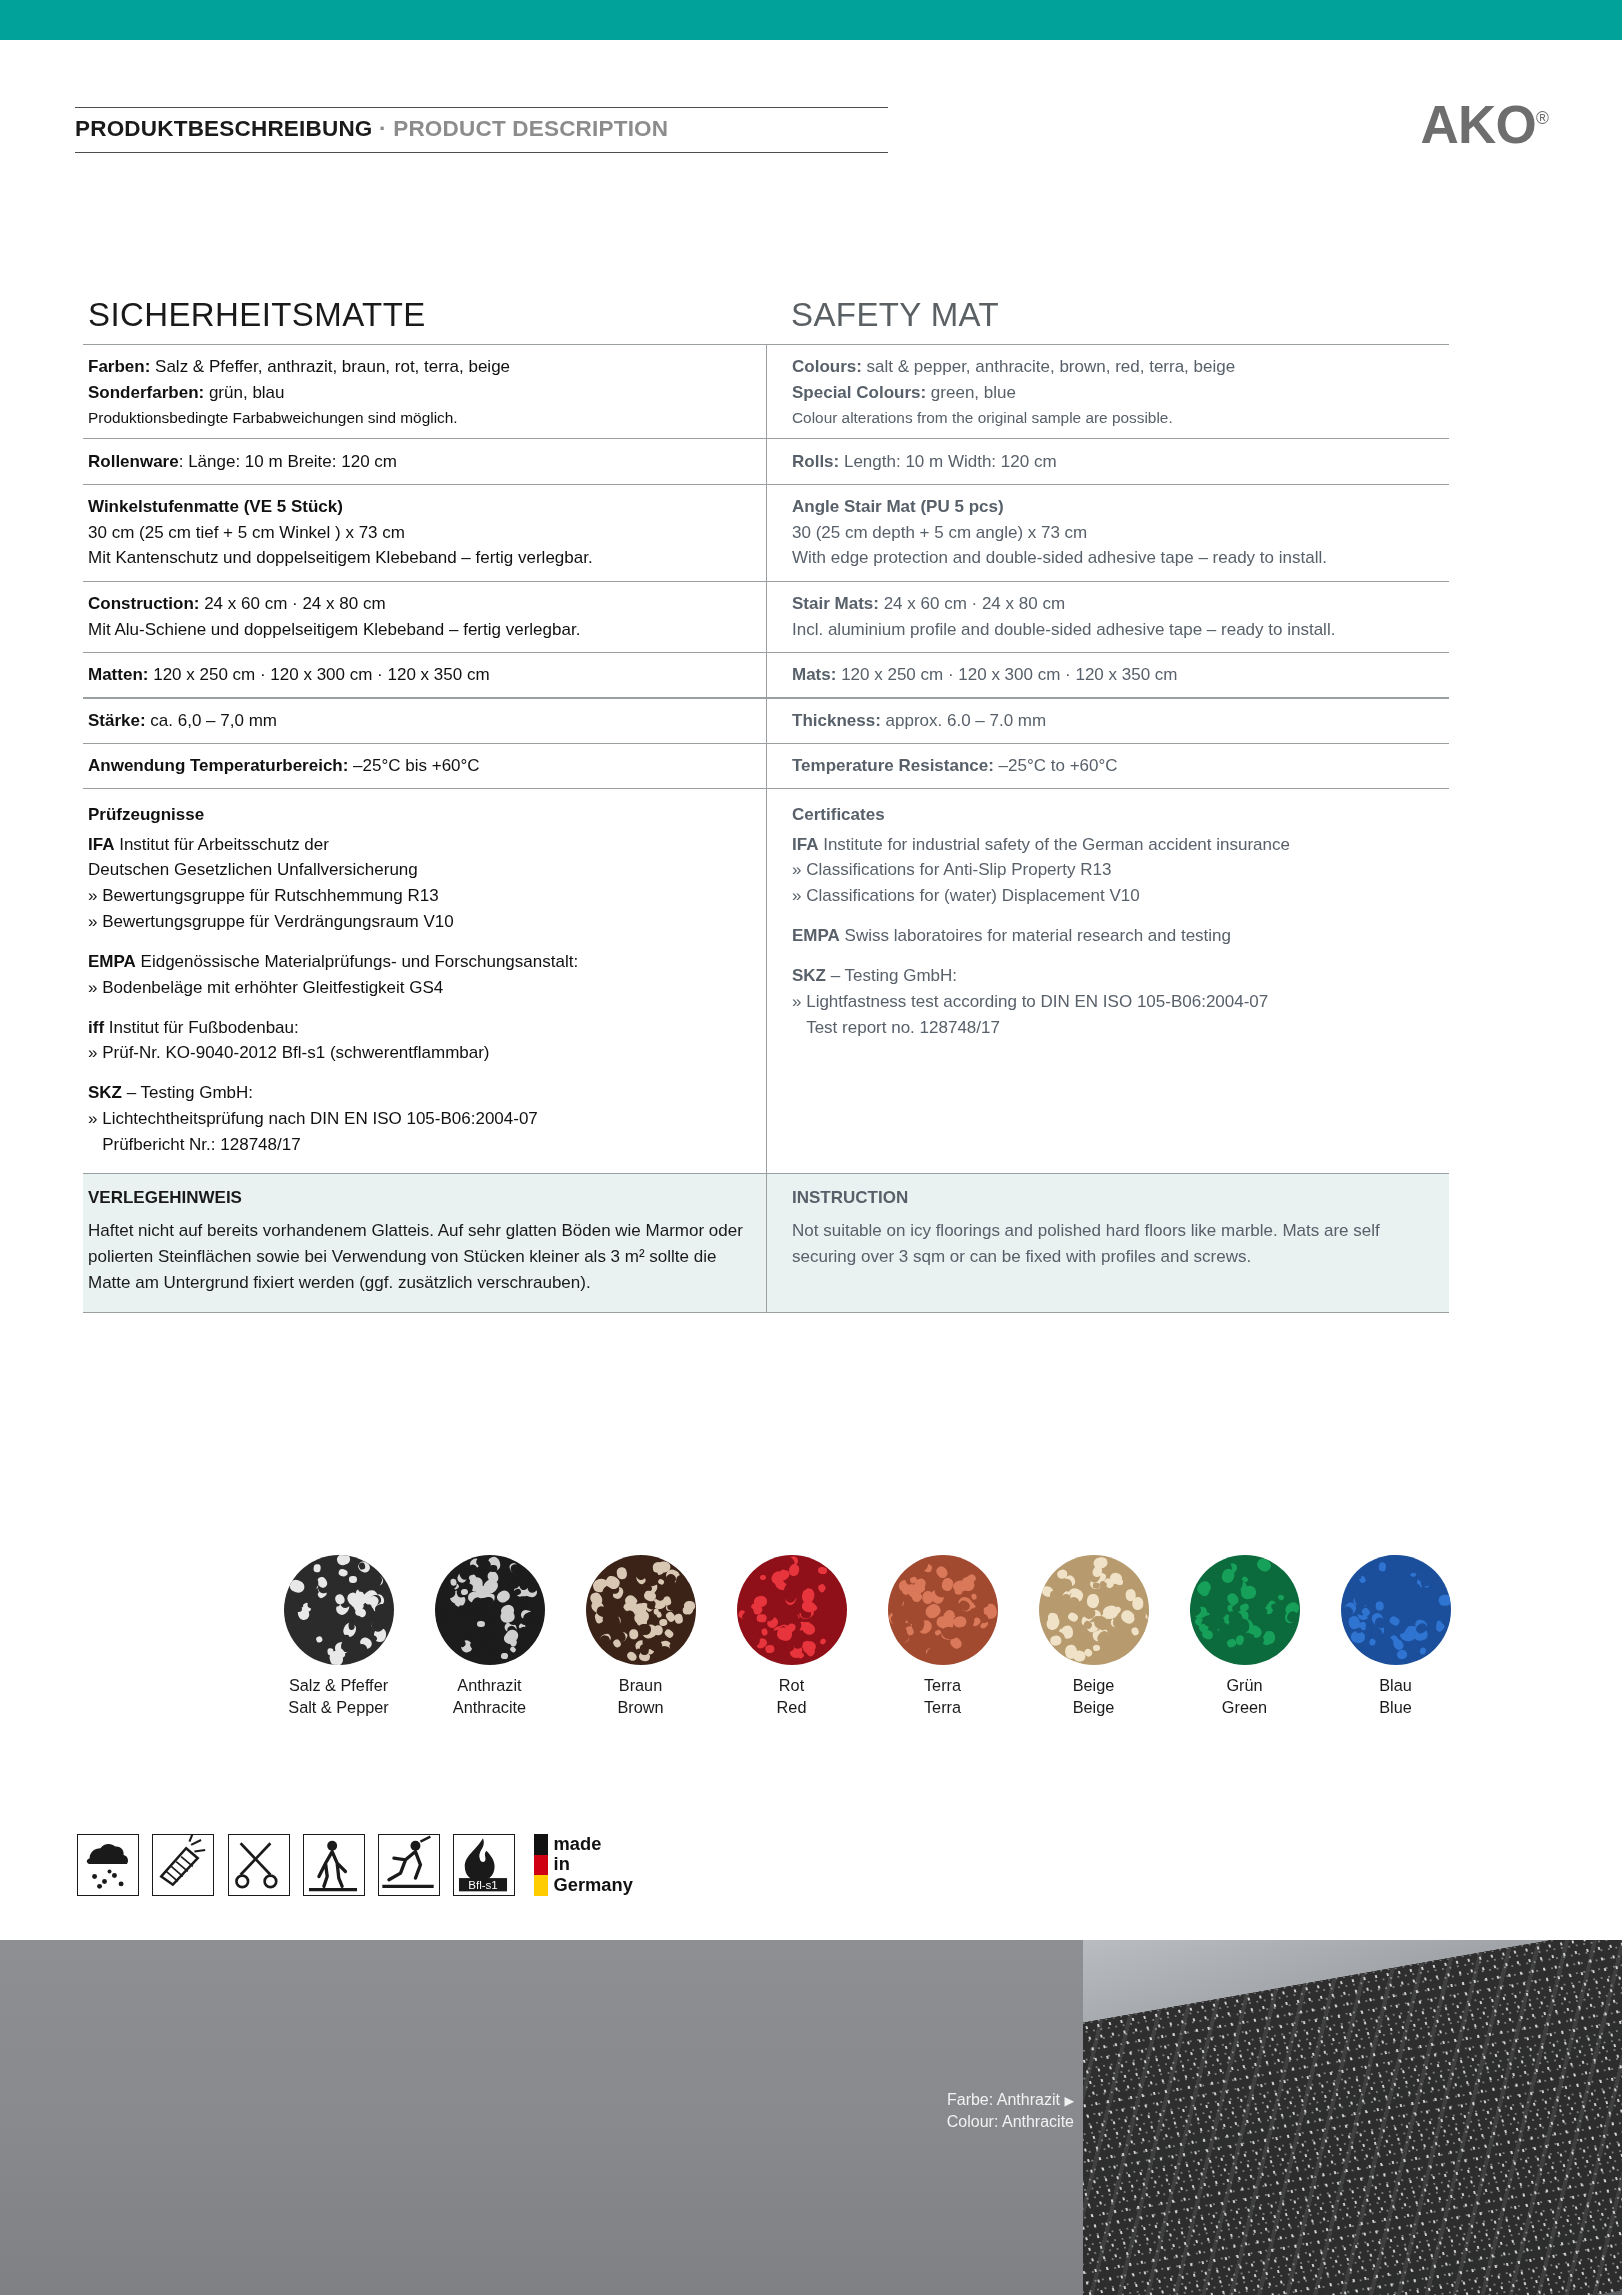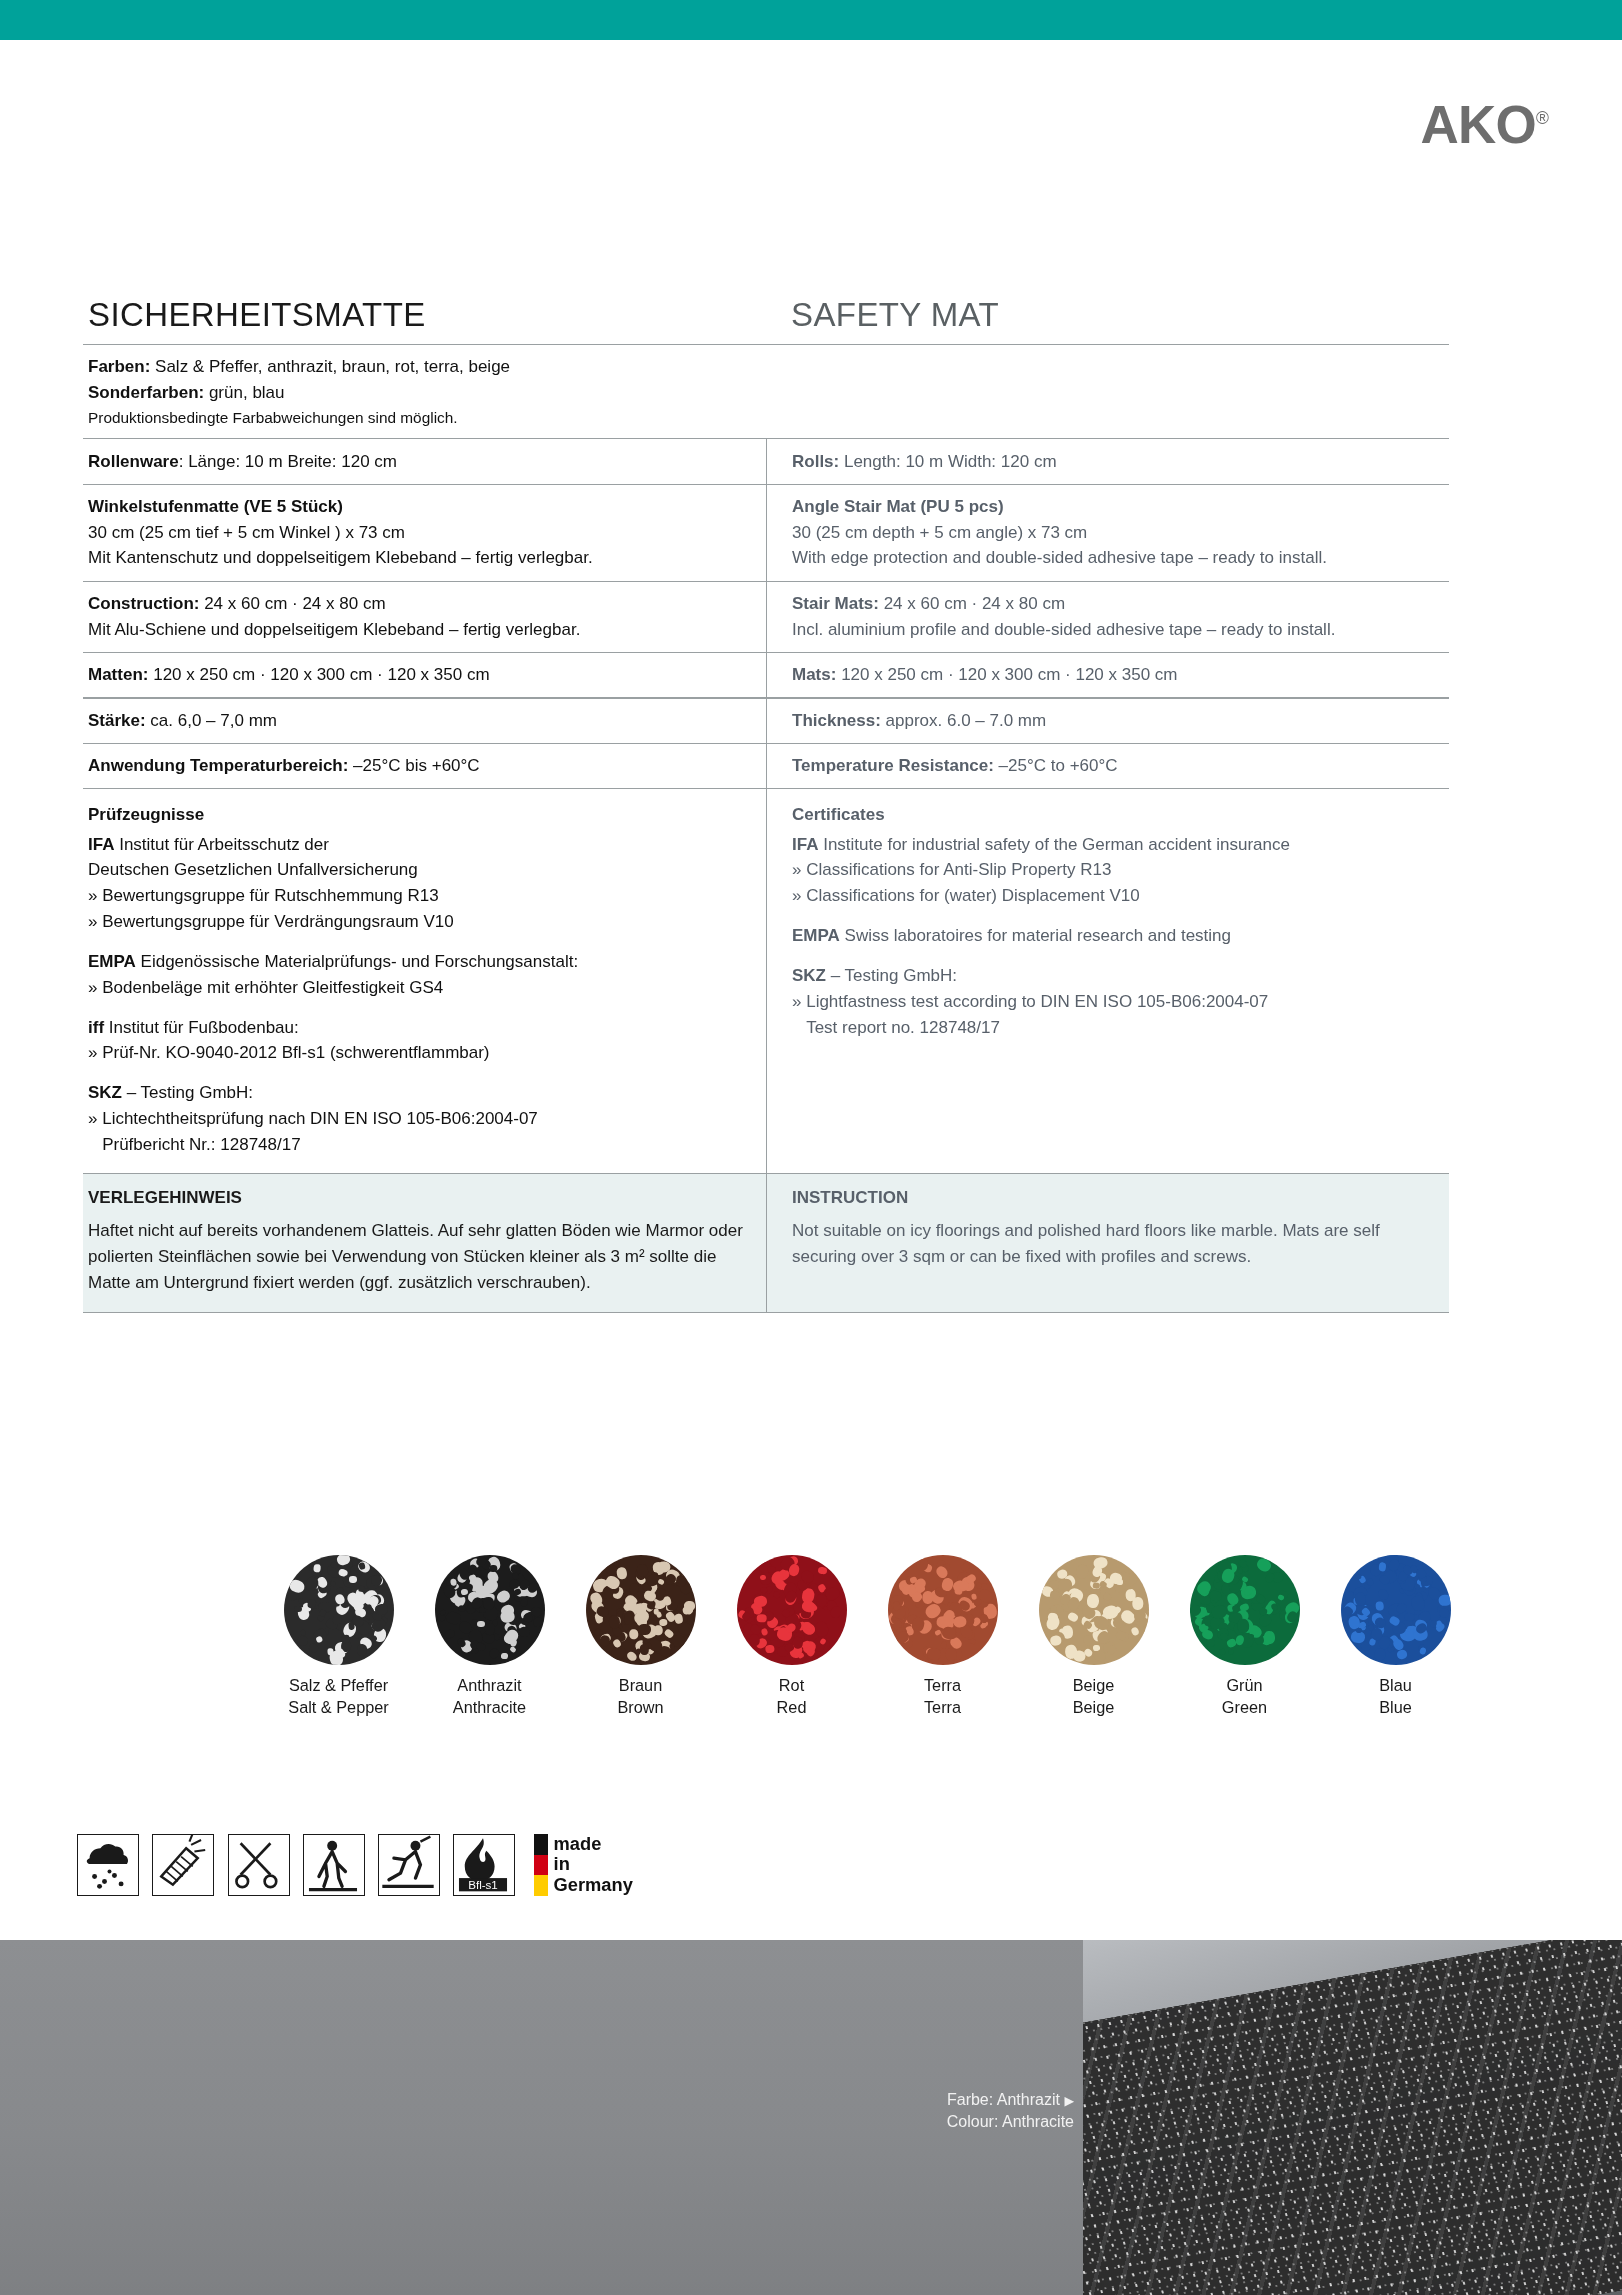--- a/index.html
+++ b/index.html
@@ -240,38 +240,48 @@
     color: #f2f2f2;
   }
   .caption .arrow { font-size: 12.5px; }
 </style>
 </head>
 <body>
 
 <div class="topbar"></div>
 
 <div class="header">
+  <div class="header-title-wrap">
+    <div class="header-title">
+      <span>PRODUKTBESCHREIBUNG</span><span class="sub"> · </span><span class="sub">PRODUCT DESCRIPTION</span>
+    </div>
+  </div>
   <div class="logo">
     <span>AKO</span><span class="reg">®</span>
   </div>
 </div>
 
 <div class="spec">
 
   <div class="spec-head">
     <div class="cell de">SICHERHEITSMATTE</div>
     <div class="cell en">SAFETY MAT</div>
   </div>
 
   <div id="rows">
       <div class="row">
         <div class="cell de">
           <div><b>Farben:</b> Salz &amp; Pfeffer, anthrazit, braun, rot, terra, beige</div>
           <div><b>Sonderfarben:</b> grün, blau</div>
           <div class="small">Produktionsbedingte Farbabweichungen sind möglich.</div>
+        </div>
+        <div class="cell en">
+          <div><b>Colours:</b> salt &amp; pepper, anthracite, brown, red, terra, beige</div>
+          <div><b>Special Colours:</b> green, blue</div>
+          <div class="small">Colour alterations from the original sample are possible.</div>
         </div>
       </div>
       <div class="row">
         <div class="cell de">
           <div><b>Rollenware</b>: Länge: 10 m  Breite: 120 cm</div>
         </div>
         <div class="cell en">
           <div><b>Rolls:</b> Length: 10 m   Width: 120 cm</div>
         </div>
       </div>

